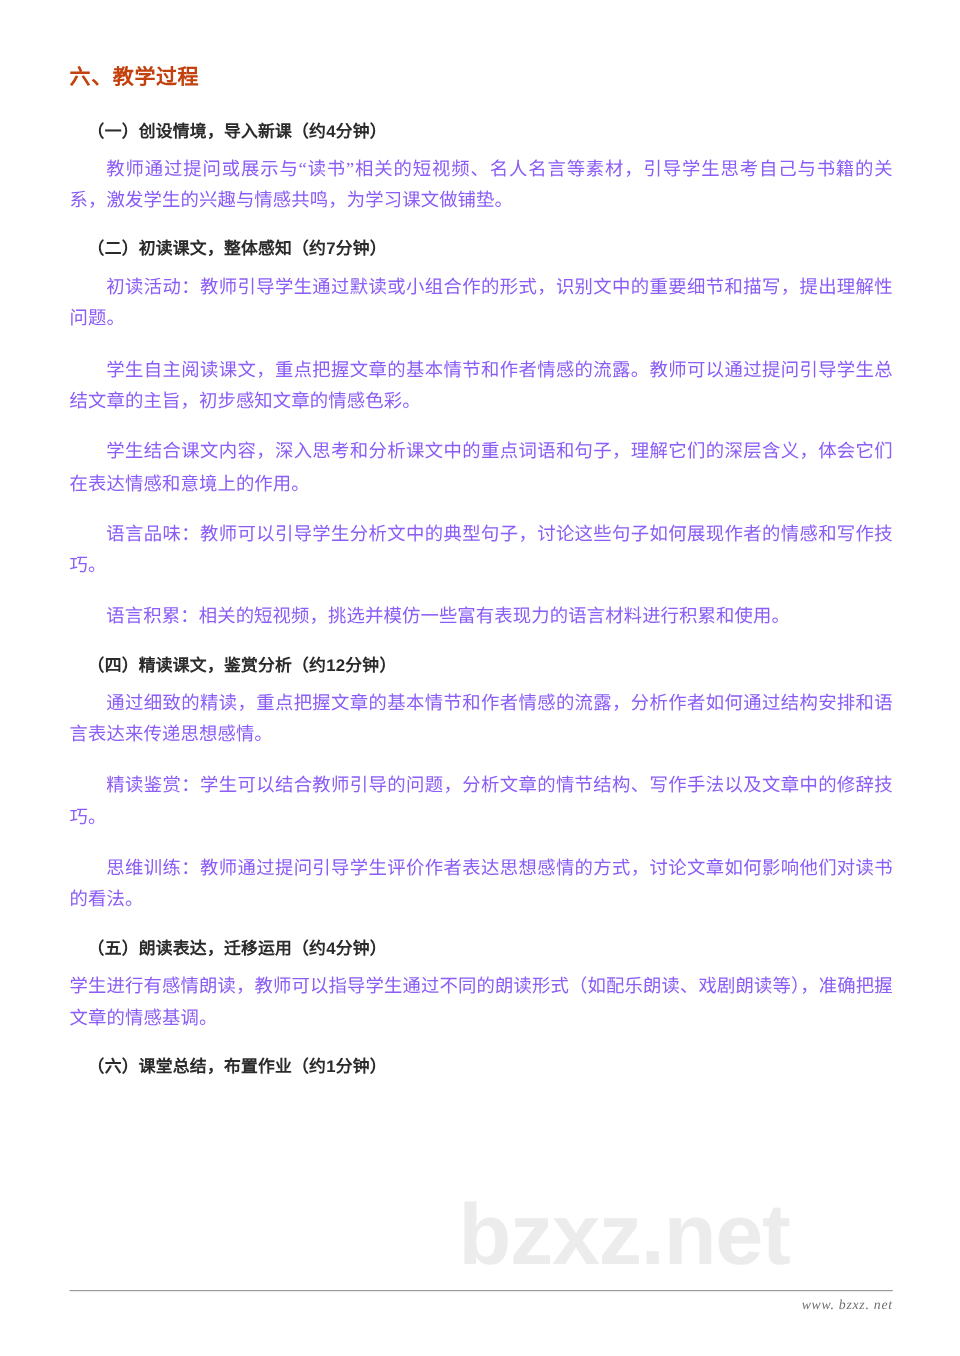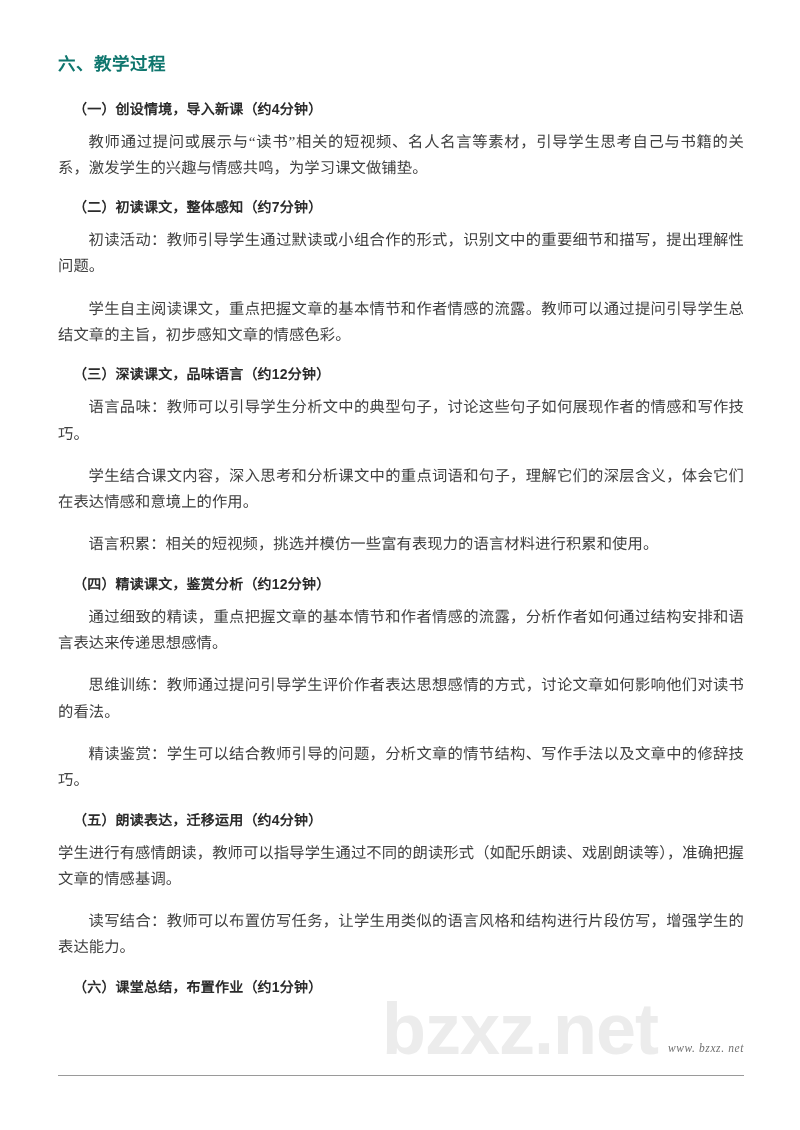--- a/index.html
+++ b/index.html
@@ -40,21 +40,21 @@
     position: absolute;
     left: 58px;
     top: 52px;
     width: 686px;
   }
 
   h1.doc-heading {
     font-family: "Liberation Sans", "DejaVu Sans", sans-serif;
     font-size: 17.5px;
     font-weight: 700;
-    color: #0f766e;
+    color: #c2410c;
     margin: 0 0 22px 0;
     letter-spacing: 0.5px;
     line-height: 1.4;
   }
 
   h2.section-heading {
     font-family: "Liberation Sans", "DejaVu Sans", sans-serif;
     font-size: 14px;
     font-weight: 700;
     color: #2b2b2b;
@@ -64,21 +64,21 @@
     letter-spacing: 0.2px;
   }
 
   p.body-text {
     font-size: 15.3px;
     line-height: 1.72;
     margin: 0 0 16px 0;
     text-align: justify;
     text-justify: inter-ideograph;
     text-indent: 2em;
-    color: #404040;
+    color: #8b5cf6;
     letter-spacing: 0.1px;
   }
   p.body-text.no-indent {
     text-indent: 0;
   }
   .block {
     margin-bottom: 3px;
   }
 
   
@@ -86,21 +86,21 @@
     position: absolute;
     left: 58px;
     top: 1075px;
     width: 686px;
     height: 0;
     border-top: 1.4px solid #9a9a9a;
   }
   .footer-url {
     position: absolute;
     right: 56px;
-    top: 1042px;
+    top: 1082px;
     font-family: "Liberation Serif", "DejaVu Serif", serif;
     font-style: italic;
     font-size: 11.5px;
     color: #6f6f6f;
     letter-spacing: 0.6px;
     white-space: nowrap;
   }
 </style>
 </head>
 <body>
@@ -117,37 +117,35 @@
       <p class="body-text">教师通过提问或展示与“读书”相关的短视频、名人名言等素材，引导学生思考自己与书籍的关系，激发学生的兴趣与情感共鸣，为学习课文做铺垫。</p>
     </div>
 
     <div class="block">
       <h2 class="section-heading">（二）初读课文，整体感知（约7分钟）</h2>
       <p class="body-text">初读活动：教师引导学生通过默读或小组合作的形式，识别文中的重要细节和描写，提出理解性问题。</p>
       <p class="body-text">学生自主阅读课文，重点把握文章的基本情节和作者情感的流露。教师可以通过提问引导学生总结文章的主旨，初步感知文章的情感色彩。</p>
     </div>
 
     <div class="block">
-      <h2 class="section-heading">（三）深读课文，品味语言（约12分钟）</h2>
+      <p class="body-text">学生结合课文内容，深入思考和分析课文中的重点词语和句子，理解它们的深层含义，体会它们在表达情感和意境上的作用。</p>
       <p class="body-text">语言品味：教师可以引导学生分析文中的典型句子，讨论这些句子如何展现作者的情感和写作技巧。</p>
-      <p class="body-text">学生结合课文内容，深入思考和分析课文中的重点词语和句子，理解它们的深层含义，体会它们在表达情感和意境上的作用。</p>
       <p class="body-text">语言积累：相关的短视频，挑选并模仿一些富有表现力的语言材料进行积累和使用。</p>
     </div>
 
     <div class="block">
       <h2 class="section-heading">（四）精读课文，鉴赏分析（约12分钟）</h2>
       <p class="body-text">通过细致的精读，重点把握文章的基本情节和作者情感的流露，分析作者如何通过结构安排和语言表达来传递思想感情。</p>
+      <p class="body-text">精读鉴赏：学生可以结合教师引导的问题，分析文章的情节结构、写作手法以及文章中的修辞技巧。</p>
       <p class="body-text">思维训练：教师通过提问引导学生评价作者表达思想感情的方式，讨论文章如何影响他们对读书的看法。</p>
-      <p class="body-text">精读鉴赏：学生可以结合教师引导的问题，分析文章的情节结构、写作手法以及文章中的修辞技巧。</p>
     </div>
 
     <div class="block">
       <h2 class="section-heading">（五）朗读表达，迁移运用（约4分钟）</h2>
       <p class="body-text no-indent">学生进行有感情朗读，教师可以指导学生通过不同的朗读形式（如配乐朗读、戏剧朗读等），准确把握文章的情感基调。</p>
-      <p class="body-text">读写结合：教师可以布置仿写任务，让学生用类似的语言风格和结构进行片段仿写，增强学生的表达能力。</p>
     </div>
 
     <div class="block">
       <h2 class="section-heading">（六）课堂总结，布置作业（约1分钟）</h2>
     </div>
   </div>
 
   <div class="footer-rule"></div>
   <div class="footer-url">www. bzxz. net</div>
 

